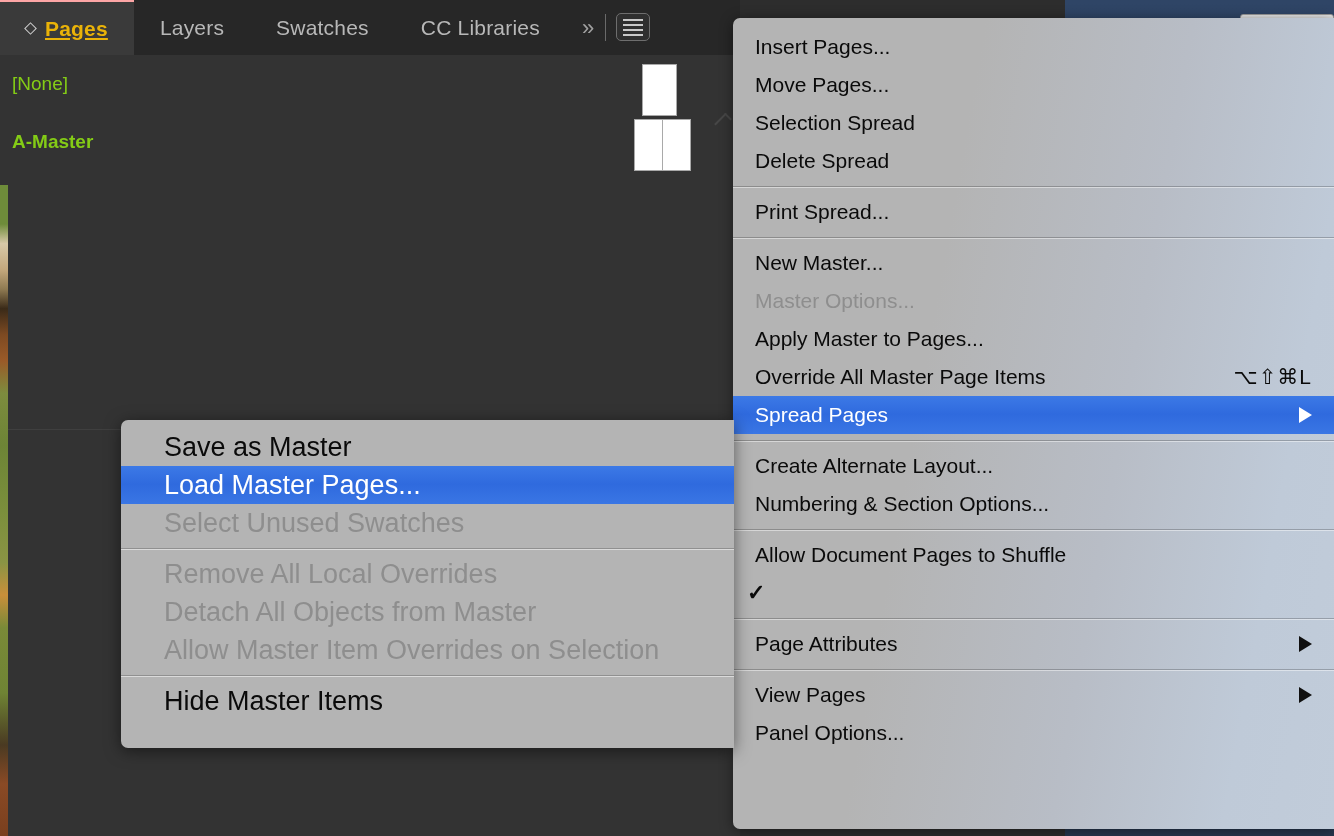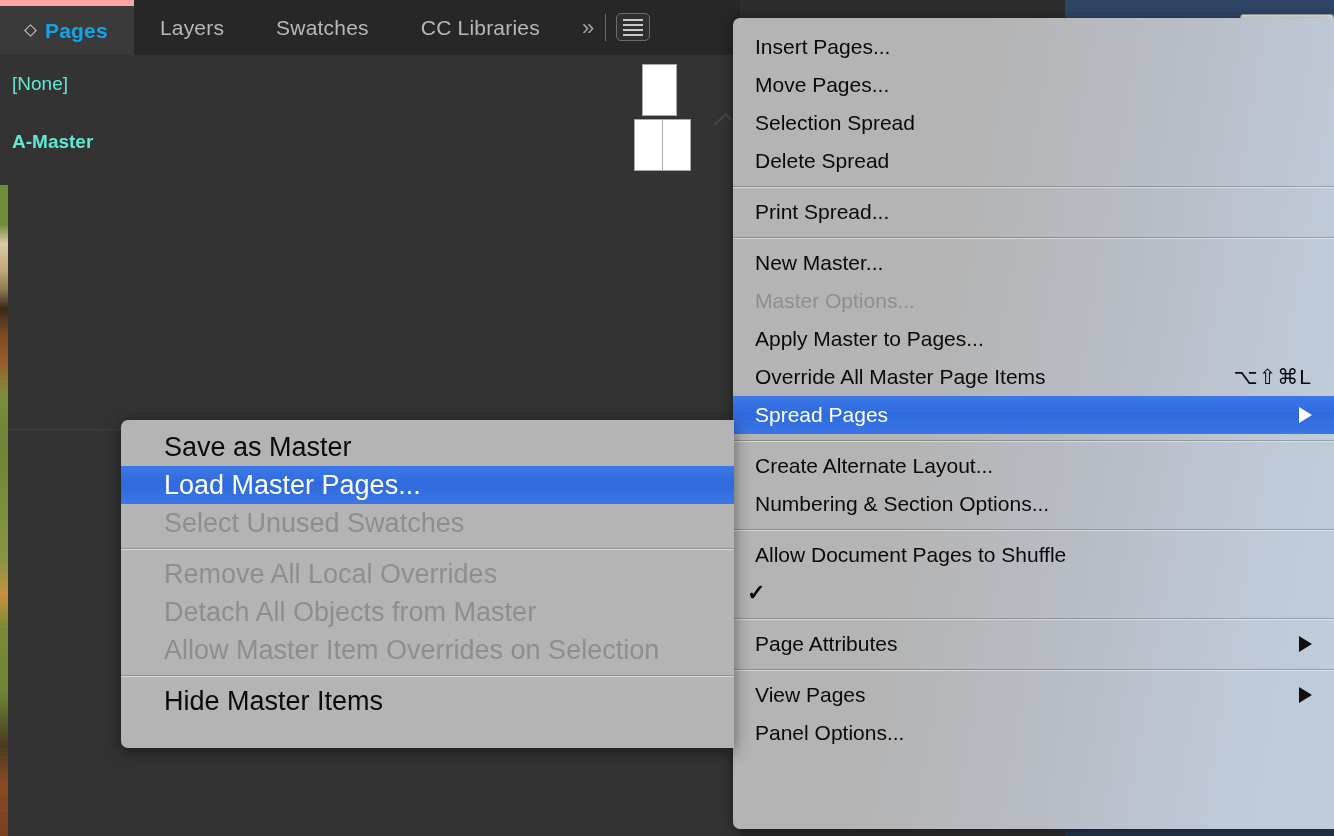--- a/index.html
+++ b/index.html
@@ -47,22 +47,23 @@
     position:absolute; left:0; top:0; width:740px; height:55px;
     background:#272727;
     display:flex; align-items:stretch;
   }
   .tab {
     display:flex; align-items:center; justify-content:center;
     padding:0 26px; color:#b8b8b8; font-size:21px; letter-spacing:0.2px;
     background:#272727; cursor:default; white-space:nowrap;
   }
   .tab.active {
-    background:#3a3a3a; color:#0ea5e9; font-weight:bold;
-    border-top:6px solid #fca5a5;
+    background:#3a3a3a; color:#eab308; font-weight:bold;
+    border-top:2px solid #fca5a5;
+    text-decoration:underline;
   }
   .tab .diamond {
     display:inline-block; width:9px; height:9px;
     border:1.5px solid #cfcfcf; transform:rotate(45deg);
     margin-right:10px; position:relative; top:0px;
   }
   .tab-overflow {
     display:flex; align-items:center; justify-content:center;
     color:#a0a0a0; font-size:22px; padding:0 12px 0 16px; letter-spacing:-1px;
   }
@@ -74,21 +75,21 @@
     border:1.5px solid #6e6e6e; border-radius:5px;
     background:#2f2f2f;
     display:flex; flex-direction:column; justify-content:center; align-items:center; gap:3px;
   }
   .panel-menu-btn i { display:block; width:20px; height:2px; background:#c9c9c9; }
 
   .panel-body { position:absolute; left:0; top:55px; width:740px; height:781px; background:#333333; }
   .master-row { position:relative; height:58px; }
   .master-label {
     position:absolute; left:12px; top:50%; transform:translateY(-50%);
-    color:#5eead4; font-size:19px; white-space:nowrap;
+    color:#84cc16; font-size:19px; white-space:nowrap;
   }
   .thumb-single {
     position:absolute; right:63px; top:9px; width:35px; height:52px;
     background:#ffffff; border:1px solid #a9a9a9;
   }
   .thumb-spread {
     position:absolute; right:49px; top:6px; width:57px; height:52px;
     background:#ffffff; border:1px solid #a9a9a9;
     display:flex;
   }

